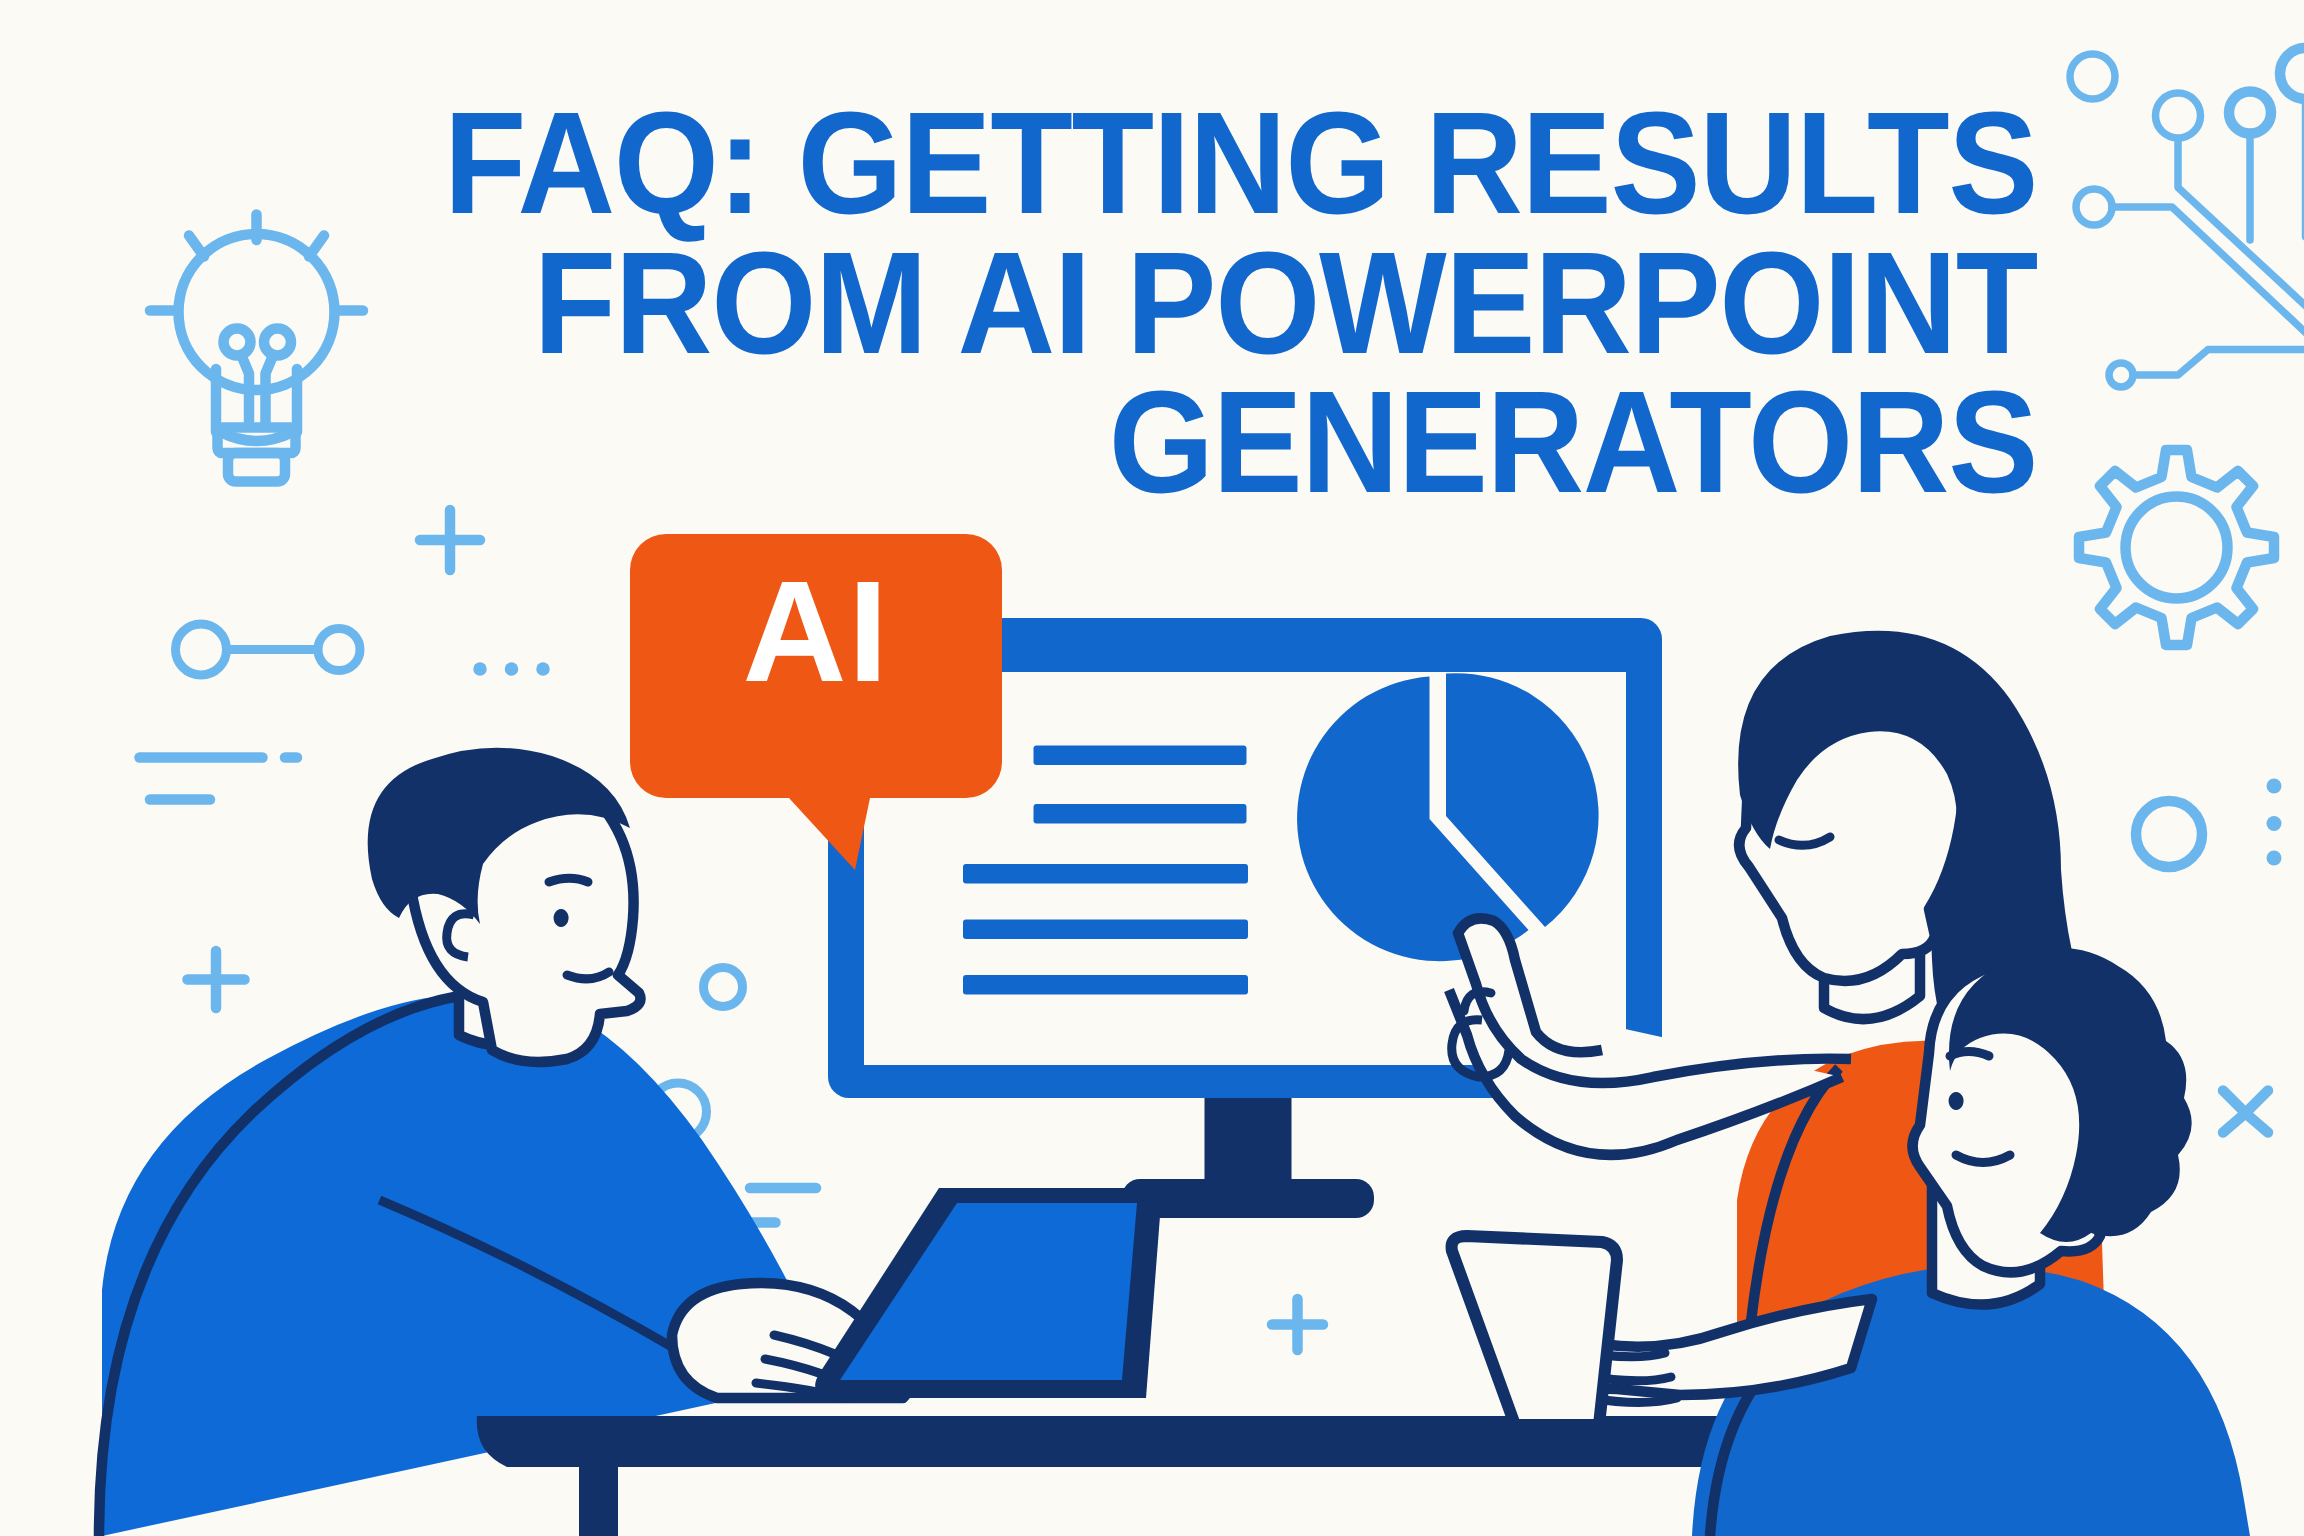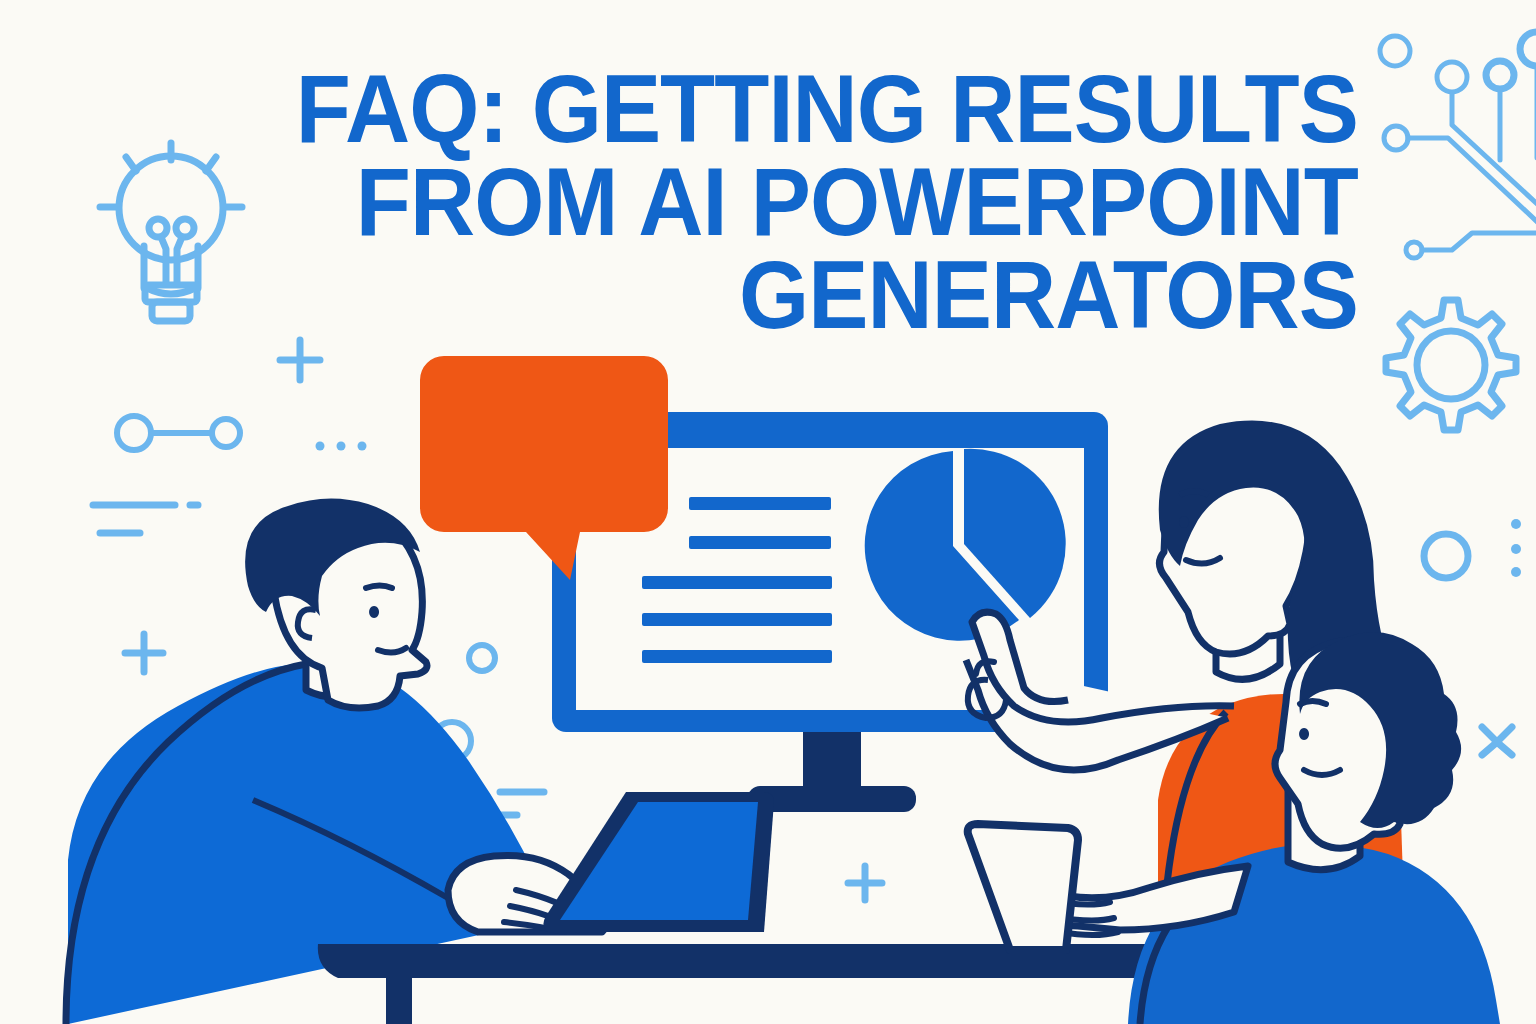--- a/index.html
+++ b/index.html
@@ -252,14 +252,15 @@
     </g>
 
   </svg>
 
   <div class="title-wrap">
     <span class="title-line l1">FAQ: GETTING RESULTS</span>
     <span class="title-line l2">FROM AI POWERPOINT</span>
     <span class="title-line l3">GENERATORS</span>
   </div>
 
+  <div class="ai-badge-text">AI</div>
 
 </div>
 
 </body></html>

